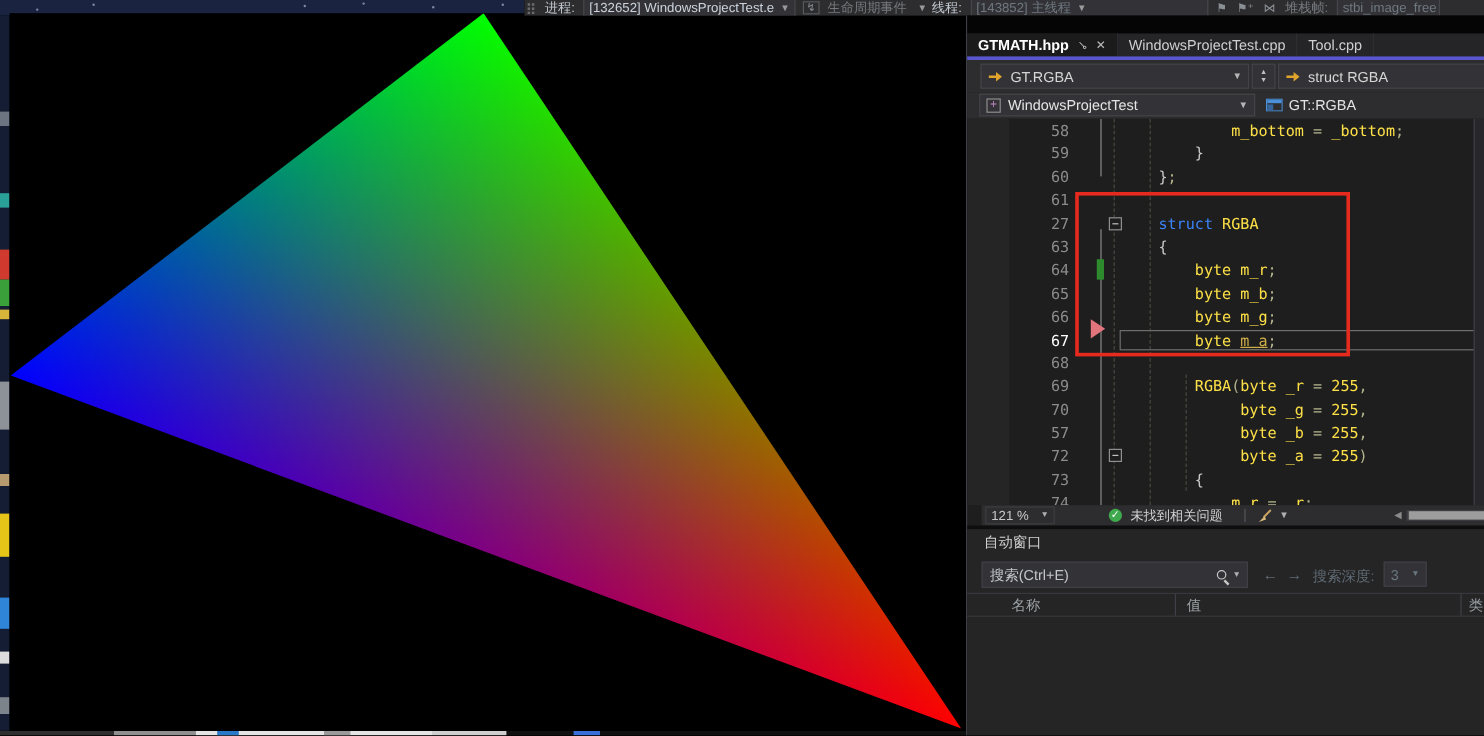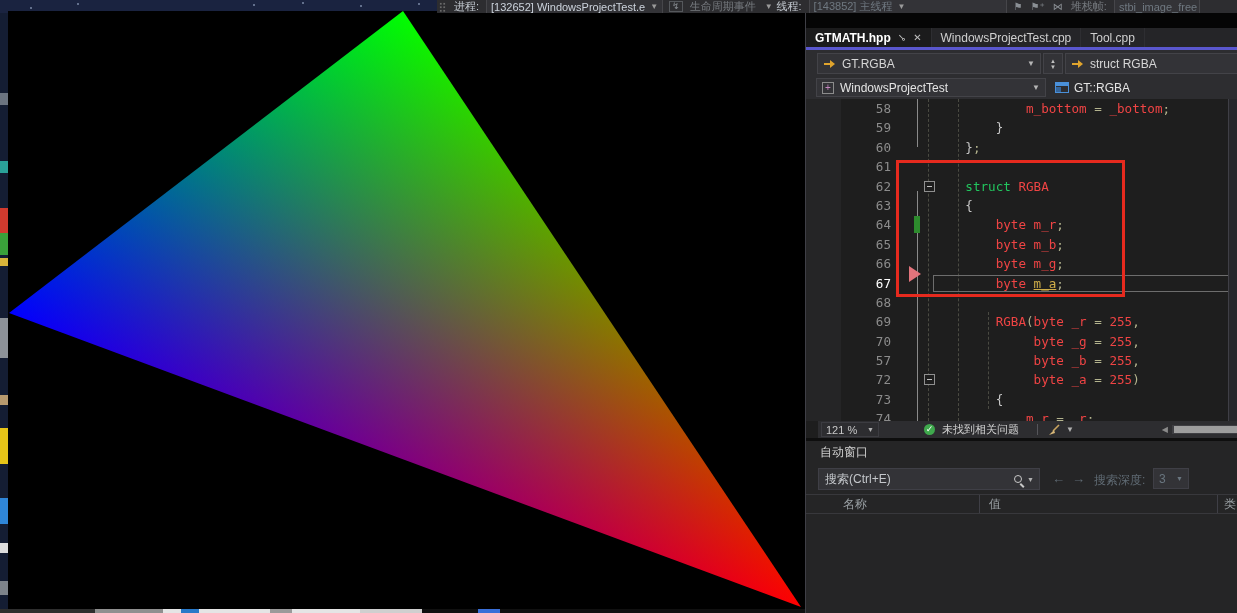--- a/index.html
+++ b/index.html
@@ -63,21 +63,21 @@
   #code-area { left:0; top:86px; width:422px; height:322px; background:#1e1e1e; overflow:hidden; }
   #bp-margin { left:0; top:0; width:35px; height:322px; background:#252526; }
   .guide { position:absolute; top:0; height:322px; width:0; border-left:1px dashed #4a4a42; }
   .foldline { position:absolute; width:1px; background:#8a8a8a; left:111px; }
   #code-lines { position:absolute; left:0; top:0; width:422px; }
   .code-row { position:relative; height:19.4px; line-height:19.4px; width:422px;
               font-family:"DejaVu Sans Mono", monospace; font-size:12.6px; white-space:pre;margin-left:13px; }
   .code-row .ln { position:absolute; left:0; top:0; width:72px; text-align:right; color:#8c8c8c; }
   .code-row.cur .ln { color:#ffffff; }
   .code-row .ct { position:absolute; left:116px; top:0; }
-  .t-k { color:#22c55e; } .t-y { color:#ef4444; } .t-yu { color:#cfad49; text-decoration:underline; }
+  .t-k { color:#3b82f6; } .t-y { color:#fde047; } .t-yu { color:#cfad49; text-decoration:underline; }
   .t-p { color:#b4b48e; } .t-w { color:#c8c8c8; }
   .fold-box { position:absolute; left:105px; top:4px; width:11px; height:11px; border:1px solid #8f8f8f;
               background:#1e1e1e; display:flex; align-items:center; justify-content:center; z-index:4; }
   .fold-box i { display:block; width:5px; height:1px; background:#c0c0c0; }
   .change-bar { position:absolute; left:95px; top:1px; width:6px; height:17px; background:#2d8b2d; z-index:3; }
   .bp-arrow { position:absolute; left:90px; top:-8px; width:0; height:0; z-index:5;
               border-left:12px solid #e2747c; border-top:8px solid transparent; border-bottom:8px solid transparent; }
   .cur-box { position:absolute; left:114px; top:1px; width:calc(100% - 114px); height:17px;
              border:1px solid #6d6d6d; z-index:6; }
   #annotation-rect { left:90px; top:61px; width:229px; height:137px; border:3px solid #e62a1e; z-index:50; }
@@ -270,21 +270,21 @@
       <div class="guide" style="left:122px"></div>
       <div class="guide" style="left:152px"></div>
       <div class="guide" style="left:182px;top:213px;height:97px"></div>
       <div class="foldline" style="top:0;height:48px"></div>
       <div class="foldline" style="top:92px;height:230px"></div>
       <div id="code-lines">
           <div class="code-row"><span class="ln">58</span><div class="ct" style="padding-left: 12ch;"><span class="t-y">m_bottom</span><span class="t-p"> = </span><span class="t-y">_bottom</span><span class="t-p">;</span></div></div>
           <div class="code-row"><span class="ln">59</span><div class="ct" style="padding-left: 8ch;"><span class="t-w">}</span></div></div>
           <div class="code-row"><span class="ln">60</span><div class="ct" style="padding-left: 4ch;"><span class="t-w">}</span><span class="t-p">;</span></div></div>
           <div class="code-row"><span class="ln">61</span><div class="ct" style="padding-left: 0ch;"></div></div>
-          <div class="code-row"><span class="ln">62</span><div class="fold-box"><i></i></div><div class="ct" style="padding-left: 4ch;"><span class="t-k">struct</span><span class="t-p"> </span><span class="t-y">RGBA</span></div></div>
+          <div class="code-row"><span class="ln">27</span><div class="fold-box"><i></i></div><div class="ct" style="padding-left: 4ch;"><span class="t-k">struct</span><span class="t-p"> </span><span class="t-y">RGBA</span></div></div>
           <div class="code-row"><span class="ln">63</span><div class="ct" style="padding-left: 4ch;"><span class="t-w">{</span></div></div>
           <div class="code-row"><span class="ln">64</span><div class="change-bar"></div><div class="ct" style="padding-left: 8ch;"><span class="t-y">byte m_r</span><span class="t-p">;</span></div></div>
           <div class="code-row"><span class="ln">65</span><div class="ct" style="padding-left: 8ch;"><span class="t-y">byte m_b</span><span class="t-p">;</span></div></div>
           <div class="code-row"><span class="ln">66</span><div class="ct" style="padding-left: 8ch;"><span class="t-y">byte m_g</span><span class="t-p">;</span></div></div>
           <div class="code-row cur"><span class="ln">67</span><div class="bp-arrow"></div><div class="cur-box"></div><div class="ct" style="padding-left: 8ch;"><span class="t-y">byte </span><span class="t-yu">m_a</span><span class="t-p">;</span></div></div>
           <div class="code-row"><span class="ln">68</span><div class="ct" style="padding-left: 0ch;"></div></div>
           <div class="code-row"><span class="ln">69</span><div class="ct" style="padding-left: 8ch;"><span class="t-y">RGBA</span><span class="t-p">(</span><span class="t-y">byte _r</span><span class="t-p"> = </span><span class="t-y">255</span><span class="t-p">,</span></div></div>
           <div class="code-row"><span class="ln">70</span><div class="ct" style="padding-left: 13ch;"><span class="t-y">byte _g</span><span class="t-p"> = </span><span class="t-y">255</span><span class="t-p">,</span></div></div>
           <div class="code-row"><span class="ln">57</span><div class="ct" style="padding-left: 13ch;"><span class="t-y">byte _b</span><span class="t-p"> = </span><span class="t-y">255</span><span class="t-p">,</span></div></div>
           <div class="code-row"><span class="ln">72</span><div class="fold-box"><i></i></div><div class="ct" style="padding-left: 13ch;"><span class="t-y">byte _a</span><span class="t-p"> = </span><span class="t-y">255</span><span class="t-p">)</span></div></div>

